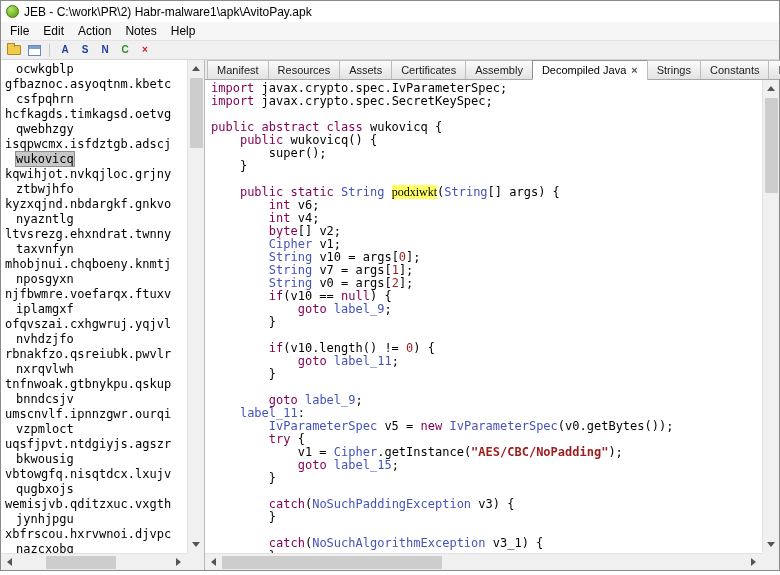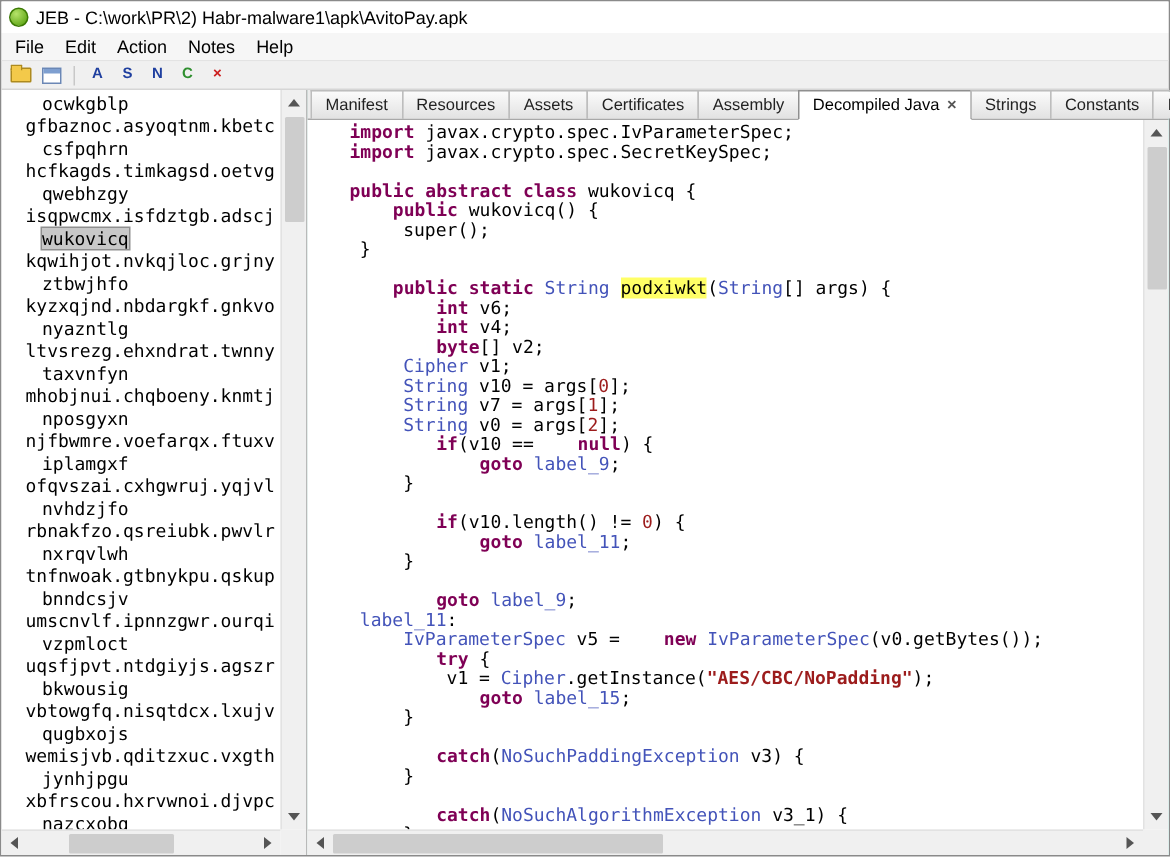--- a/index.html
+++ b/index.html
@@ -29,21 +29,21 @@
   .icon-panel{width:13px;height:11px;background:#fff;border:1px solid #6b87b5;position:relative;}
   .icon-panel:before{content:"";position:absolute;left:0;top:0;right:0;height:3px;background:#7e9fd0;}
   .tb-letter{font-size:10px;font-weight:bold;font-family:"Liberation Sans",sans-serif;line-height:1;}
 
   
   .main{flex:1;min-height:0;display:flex;}
 
   
   .tree-panel{width:204px;flex:0 0 auto;position:relative;background:#fff;border-right:1px solid #b9b9b9;}
   .tree-content{position:absolute;left:0;top:0;right:17px;bottom:17px;overflow:hidden;padding-top:2px;font-family:"DejaVu Sans Mono",monospace;font-size:12px;}
-  .tree-row{height:15px;line-height:15px;white-space:nowrap;cursor:default;margin-left:12px;}
+  .tree-row{height:15px;line-height:15px;white-space:nowrap;cursor:default;}
   .tree-row.indent-0{padding-left:4px;}
   .tree-row.indent-1{padding-left:15px;}
   .tree-label{color:#000;}
   .tree-label.selected{background:#c8c8c8;outline:1px solid #8f8f8f;}
 
   
   .scroll-v{position:absolute;right:0;top:0;width:17px;bottom:17px;background:#f0f0f0;border-left:1px solid #e2e2e2;display:flex;flex-direction:column;align-items:center;}
   .scroll-h{position:absolute;left:0;bottom:0;right:17px;height:17px;background:#f0f0f0;border-top:1px solid #e2e2e2;display:flex;flex-direction:row;align-items:center;}
   .corner{position:absolute;right:0;bottom:0;width:17px;height:17px;background:#f0f0f0;}
   .sb-btn{width:17px;height:17px;flex:0 0 auto;display:flex;align-items:center;justify-content:center;}
@@ -59,26 +59,26 @@
   .right-panel{flex:1;min-width:0;display:flex;flex-direction:column;background:#5eead4;}
   .tabsbar{height:20px;flex:0 0 auto;display:flex;align-items:flex-end;background:#ececec;border-bottom:1px solid #a8a8a8;padding-left:2px;}
   .tab{height:19px;display:flex;align-items:center;padding:0 9px;font-size:11px;color:#222;background:linear-gradient(#fbfbfb,#e2e2e2);border:1px solid #bdbdbd;border-bottom:none;margin-right:-1px;white-space:nowrap;cursor:default;}
   .tab.active{background:#fff;border:1px solid #8f8f8f;border-bottom:1px solid #fff;height:20px;margin-bottom:-1px;color:#000;}
   .tab-close{margin-left:5px;font-size:11px;font-weight:bold;color:#555;line-height:1;}
 
   .code-wrap{flex:1;min-height:0;position:relative;background:#fff;}
   .code-content{position:absolute;left:0;top:0;right:17px;bottom:17px;overflow:hidden;padding:2px 0 0 6px;}
   .code-line{height:13px;line-height:13px;white-space:pre;font-family:"DejaVu Sans Mono",monospace;font-size:12px;color:#000;}
   .tok-pl{color:#000;}
-  .tok-kw{color:var(--keyword);font-weight:bold;margin-left:22px;}
+  .tok-kw{color:var(--keyword);font-weight:normal;}
   .tok-ty{color:var(--type);}
   .tok-lbl{color:var(--label);}
   .tok-str{color:var(--string);font-weight:bold;}
   .tok-num{color:var(--number);}
-  .tok-hl{color:#000;background:var(--highlight);}
+  .tok-hl{color:#000;background:var(--highlight);font-family:Liberation Serif, serif;}
 </style>
 </head>
 <body>
 
 <div class="window">
 
   <div class="titlebar">
     <div class="app-icon"></div>
     <div class="title-text">JEB - C:\work\PR\2) Habr-malware1\apk\AvitoPay.apk</div>
   </div>

